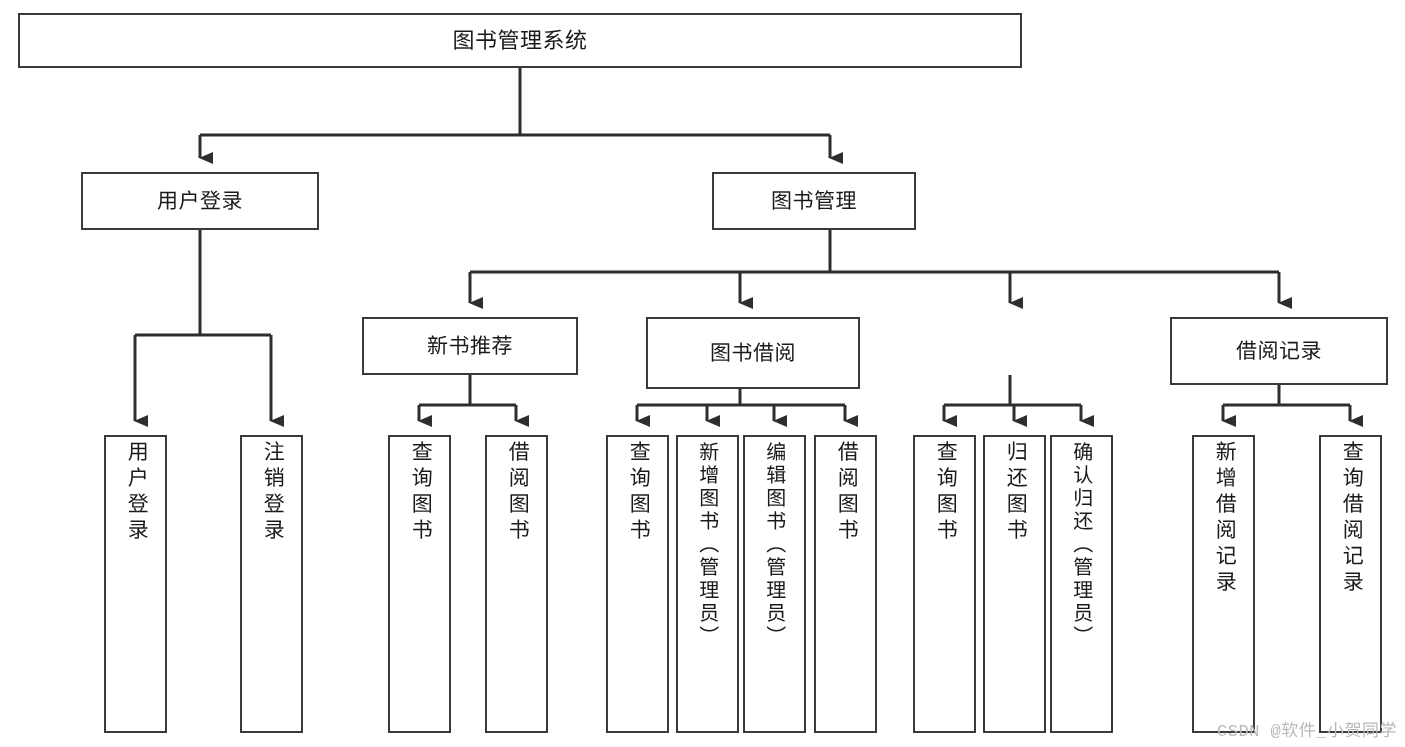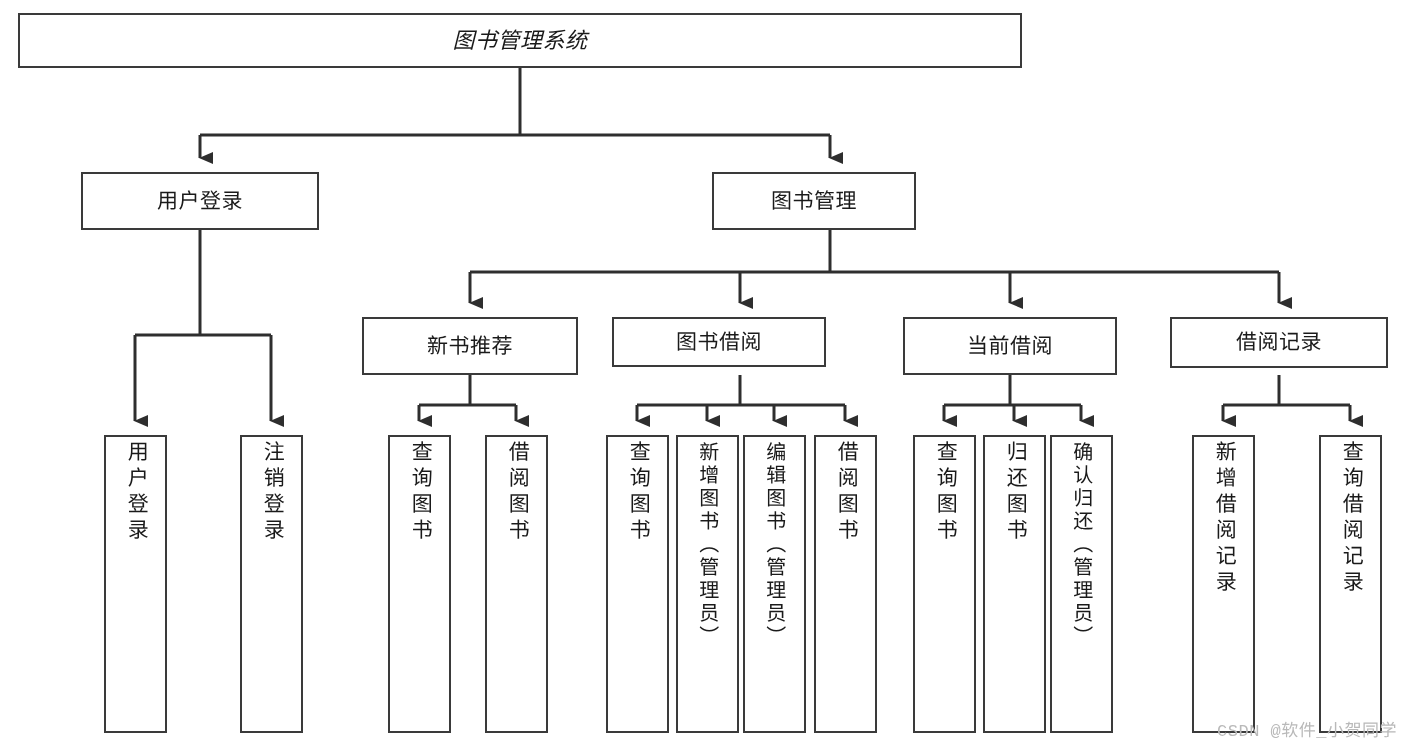--- a/index.html
+++ b/index.html
@@ -43,21 +43,20 @@
     line-height: 1.05;
     letter-spacing: 0.5px;
   }
   
   .node.horiz .lbl {
     font-size: 21px;
     white-space: nowrap;
   }
   .node.root .lbl {
     font-size: 22px;
-    font-style: italic;
   }
   
   .node.vert {
     align-items: flex-start;
     justify-content: center;
     padding-top: 4px;
   }
   .node.vert .lbl {
     writing-mode: vertical-rl;
     text-orientation: upright;
@@ -147,27 +146,24 @@
   <div class="node horiz" style="left:81px; top:172px; width:238px; height:58px;">
     <span class="lbl">用户登录</span>
   </div>
   <div class="node horiz" style="left:712px; top:172px; width:204px; height:58px;">
     <span class="lbl">图书管理</span>
   </div>
 
   <div class="node horiz" style="left:362px; top:317px; width:216px; height:58px;">
     <span class="lbl">新书推荐</span>
   </div>
-  <div class="node horiz" style="left:612px; top:317px; width:214px; height:50px;">
+  <div class="node horiz" style="left:646px; top:317px; width:214px; height:72px;">
     <span class="lbl">图书借阅</span>
   </div>
-  <div class="node horiz" style="left:903px; top:317px; width:214px; height:58px;">
-    <span class="lbl">当前借阅</span>
-  </div>
-  <div class="node horiz" style="left:1170px; top:317px; width:218px; height:51px;">
+  <div class="node horiz" style="left:1170px; top:317px; width:218px; height:68px;">
     <span class="lbl">借阅记录</span>
   </div>
 
   <div class="node vert" style="left:104px; top:435px; width:63px; height:298px;">
     <span class="lbl">用户登录</span>
   </div>
   <div class="node vert" style="left:240px; top:435px; width:63px; height:298px;">
     <span class="lbl">注销登录</span>
   </div>
   <div class="node vert" style="left:388px; top:435px; width:63px; height:298px;">

